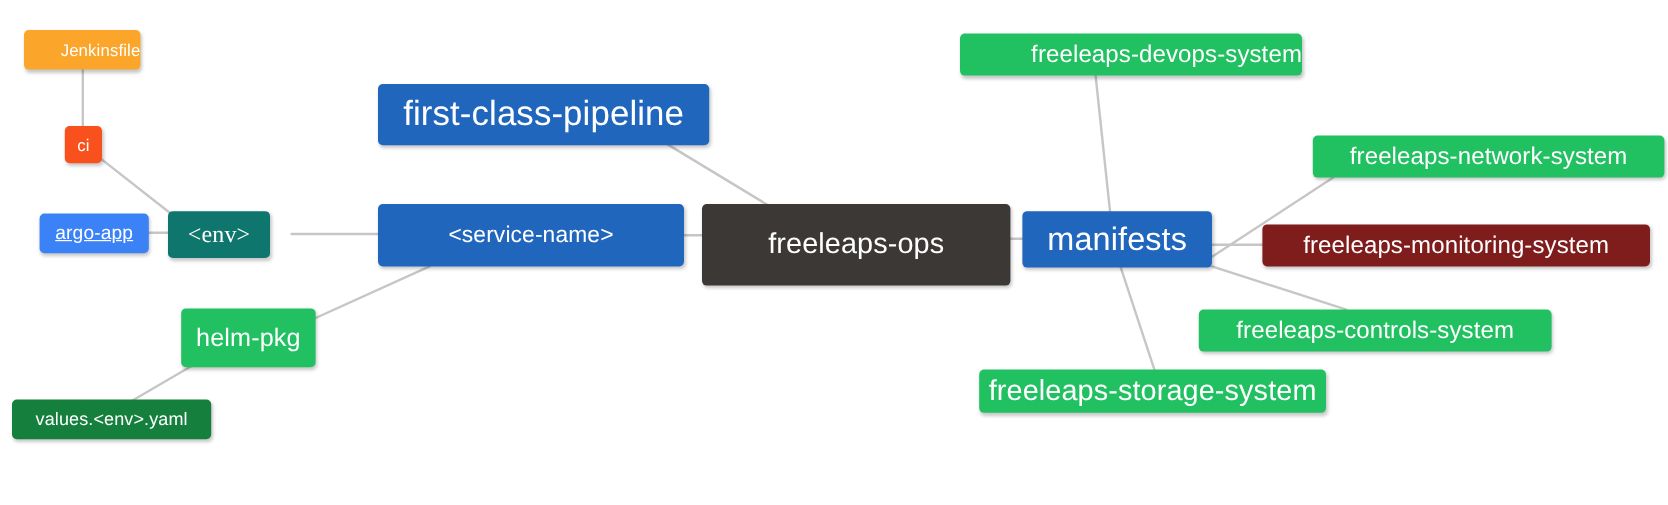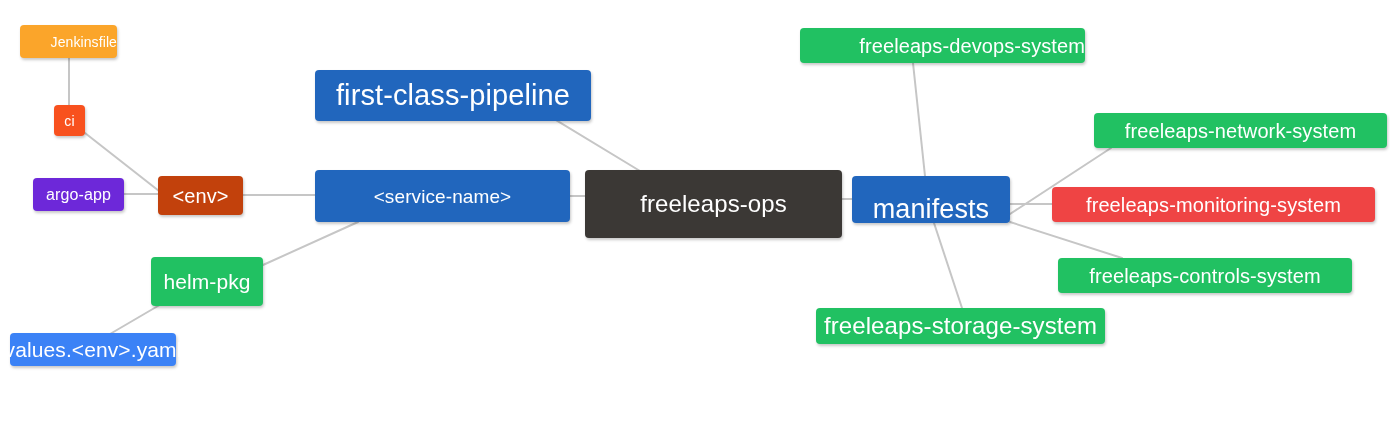--- a/index.html
+++ b/index.html
@@ -76,54 +76,54 @@
       <line x1="934" y1="223" x2="962" y2="308" stroke="#c6c6c6" stroke-width="2" stroke-linecap="round"></line>
     </svg>
 
   <div id="node-layer">
       <div class="node c-orange" style="left: 20px; top: 25px; width: 97px; height: 33px; font-size: 14px; background: rgb(251, 165, 42);">
         <span class="node-label">Jenkinsfile</span>
       </div>
       <div class="node c-red" style="left: 54px; top: 105px; width: 31px; height: 31px; font-size: 14px; background: rgb(248, 81, 30);">
         <span class="node-label">ci</span>
       </div>
-      <div class="node c-red" style="left: 33px; top: 178px; width: 91px; height: 33px; font-size: 16px; background: #6d28d9;">
+      <div class="node c-red" style="left: 33px; top: 178px; width: 91px; height: 33px; font-size: 16px; background: #3b82f6; text-decoration: underline;">
         <span class="node-label">argo-app</span>
       </div>
-      <div class="node c-green" style="left: 158px; top: 176px; width: 85px; height: 39px; font-size: 20px; background: #c2410c;">
+      <div class="node c-green" style="left: 140px; top: 176px; width: 85px; height: 39px; font-size: 20px; background: #0f766e; font-family: Liberation Serif, serif;">
         <span class="node-label">&lt;env&gt;</span>
       </div>
       <div class="node c-green" style="left: 151px; top: 257px; width: 112px; height: 49px; font-size: 21px; background: rgb(33, 193, 98);">
         <span class="node-label">helm-pkg</span>
       </div>
-      <div class="node c-red" style="left: 10px; top: 333px; width: 166px; height: 33px; font-size: 21px; background: #3b82f6;">
+      <div class="node c-red" style="left: 10px; top: 333px; width: 166px; height: 33px; font-size: 15px; background: #15803d;">
         <span class="node-label">values.&lt;env&gt;.yaml</span>
       </div>
       <div class="node c-blue" style="left: 315px; top: 37px; width: 276px; height: 51px; font-size: 29px; background: rgb(33, 102, 189); margin-top: 33px;">
         <span class="node-label">first-class-pipeline</span>
       </div>
       <div class="node c-blue" style="left: 315px; top: 170px; width: 255px; height: 52px; font-size: 19px; background: rgb(33, 102, 189);">
         <span class="node-label">&lt;service-name&gt;</span>
       </div>
       <div class="node c-root" style="left: 585px; top: 170px; width: 257px; height: 68px; font-size: 24px; background: rgb(59, 56, 53);">
         <span class="node-label">freeleaps-ops</span>
       </div>
-      <div class="node c-blue" style="left: 852px; top: 176px; width: 158px; height: 47px; font-size: 27px; background: rgb(33, 102, 189); align-items: flex-end;">
+      <div class="node c-blue" style="left: 852px; top: 176px; width: 158px; height: 47px; font-size: 27px; background: rgb(33, 102, 189);">
         <span class="node-label">manifests</span>
       </div>
       <div class="node c-green" style="left: 800px; top: 28px; width: 285px; height: 35px; font-size: 20px; background: rgb(33, 193, 98); justify-content: flex-end;">
         <span class="node-label">freeleaps-devops-system</span>
       </div>
       <div class="node c-green" style="left: 1056px; top: 113px; width: 293px; height: 35px; font-size: 20px; background: rgb(33, 193, 98); margin-left: 38px;">
         <span class="node-label">freeleaps-network-system</span>
       </div>
-      <div class="node c-green" style="left: 1052px; top: 187px; width: 323px; height: 35px; font-size: 20px; background: #ef4444;">
+      <div class="node c-green" style="left: 1052px; top: 187px; width: 323px; height: 35px; font-size: 20px; background: #7f1d1d;">
         <span class="node-label">freeleaps-monitoring-system</span>
       </div>
-      <div class="node c-green" style="left: 1058px; top: 258px; width: 294px; height: 35px; font-size: 20px; background: rgb(33, 193, 98);">
+      <div class="node c-green" style="left: 999px; top: 258px; width: 294px; height: 35px; font-size: 20px; background: rgb(33, 193, 98);">
         <span class="node-label">freeleaps-controls-system</span>
       </div>
       <div class="node c-green" style="left: 816px; top: 308px; width: 289px; height: 36px; font-size: 24px; background: rgb(33, 193, 98);">
         <span class="node-label">freeleaps-storage-system</span>
       </div>
     </div>
 
 </div>
 
 </body></html>

